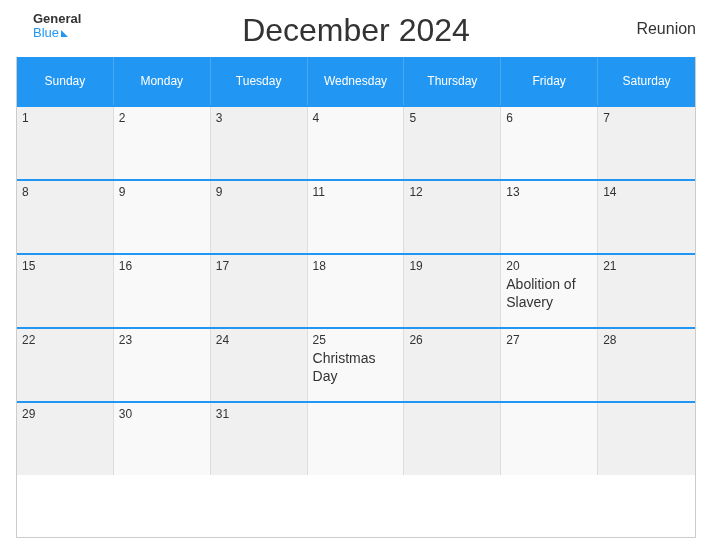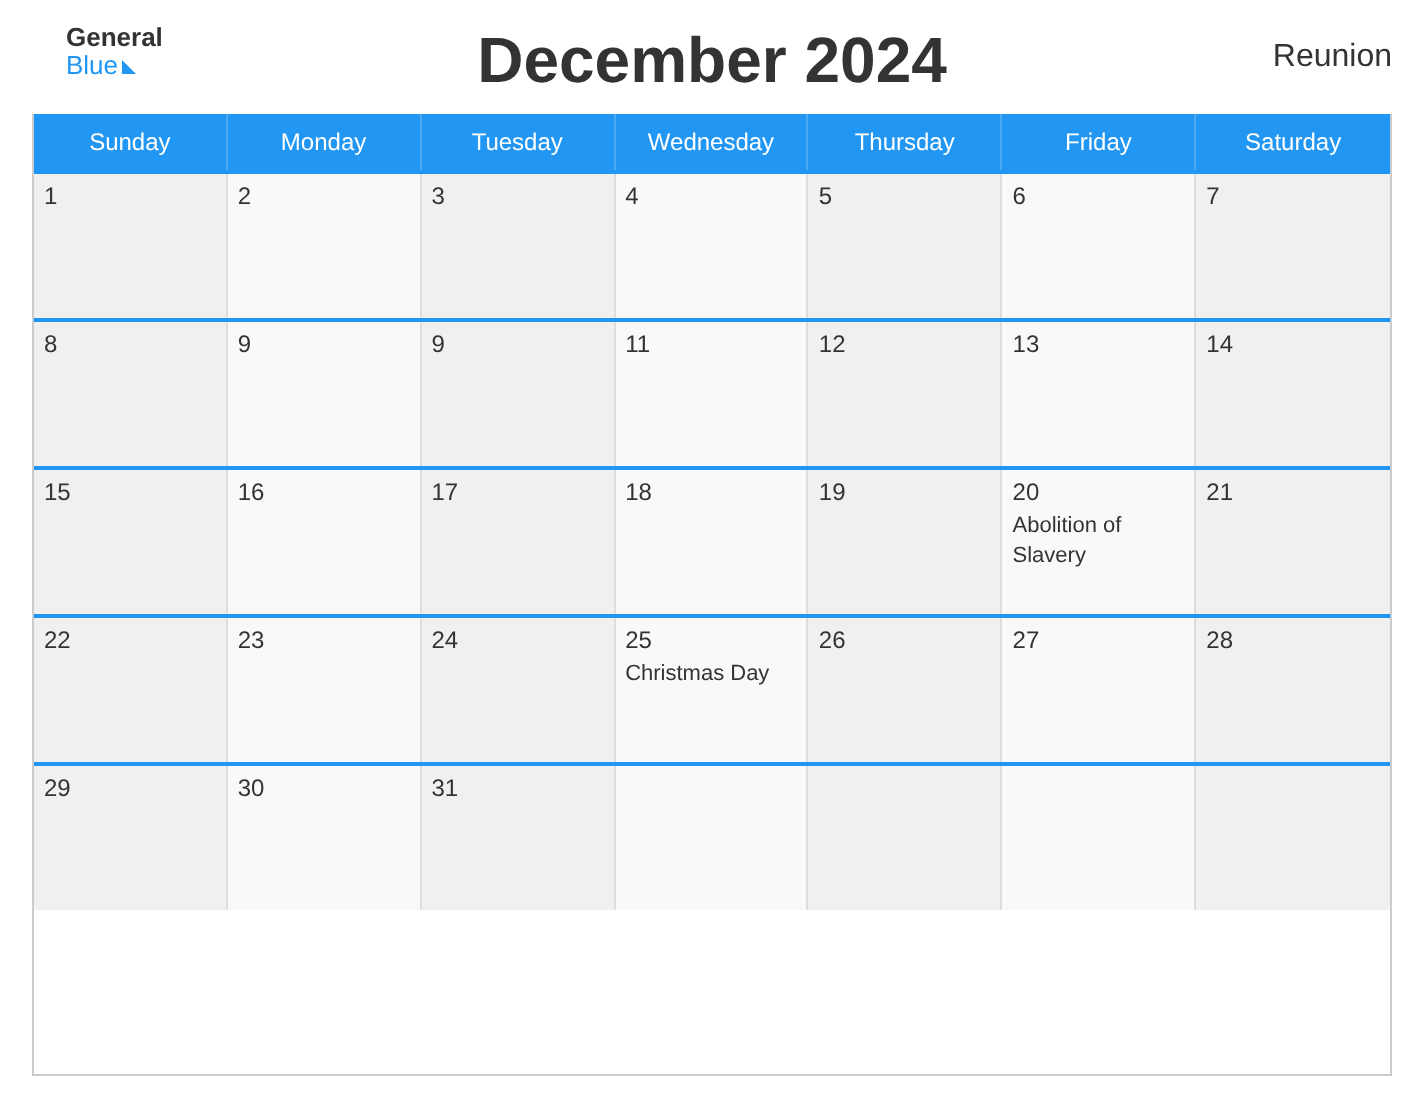--- a/index.html
+++ b/index.html
@@ -50,21 +50,21 @@
       width: 0;
       height: 0;
       border-left: 7px solid #2196F3;
       border-top: 7px solid transparent;
       border-bottom: 0px solid transparent;
       margin-left: 2px;
       display: inline-block;
     }
     .title {
       font-size: 32px;
-      font-weight: 700;
+      font-weight: 400;
       color: #333;
       text-align: center;
     }
     .region {
       position: absolute;
       right: 0;
       top: 8px;
       font-size: 16px;
       color: #333;
     }
@@ -75,21 +75,21 @@
     }
     .day-headers {
       display: grid;
       grid-template-columns: repeat(7, 1fr);
       background: #2196F3;
     }
     .day-header {
       color: #fff;
       font-size: 12px;
       text-align: center;
-      padding: 7px 4px;
+      padding: 17px 4px;
       border-right: 1px solid #4aa8f0;
     }
     .day-header:last-child {
       border-right: none;
     }
     .weeks {
       display: flex;
       flex-direction: column;
       flex: 1;
     }
@@ -114,21 +114,21 @@
     .day-cell:last-child {
       border-right: none;
     }
     .day-number {
       font-size: 12px;
       color: #333;
       display: block;
       margin-bottom: 2px;
     }
     .holiday-text {
-      font-size: 11px;
+      font-size: 14px;
       color: #333;
       line-height: 1.3;
       margin-top: 2px;
     }
     .empty-cell {
       background: #f9f9f9;
     }
   </style>
 </head>
 <body>

